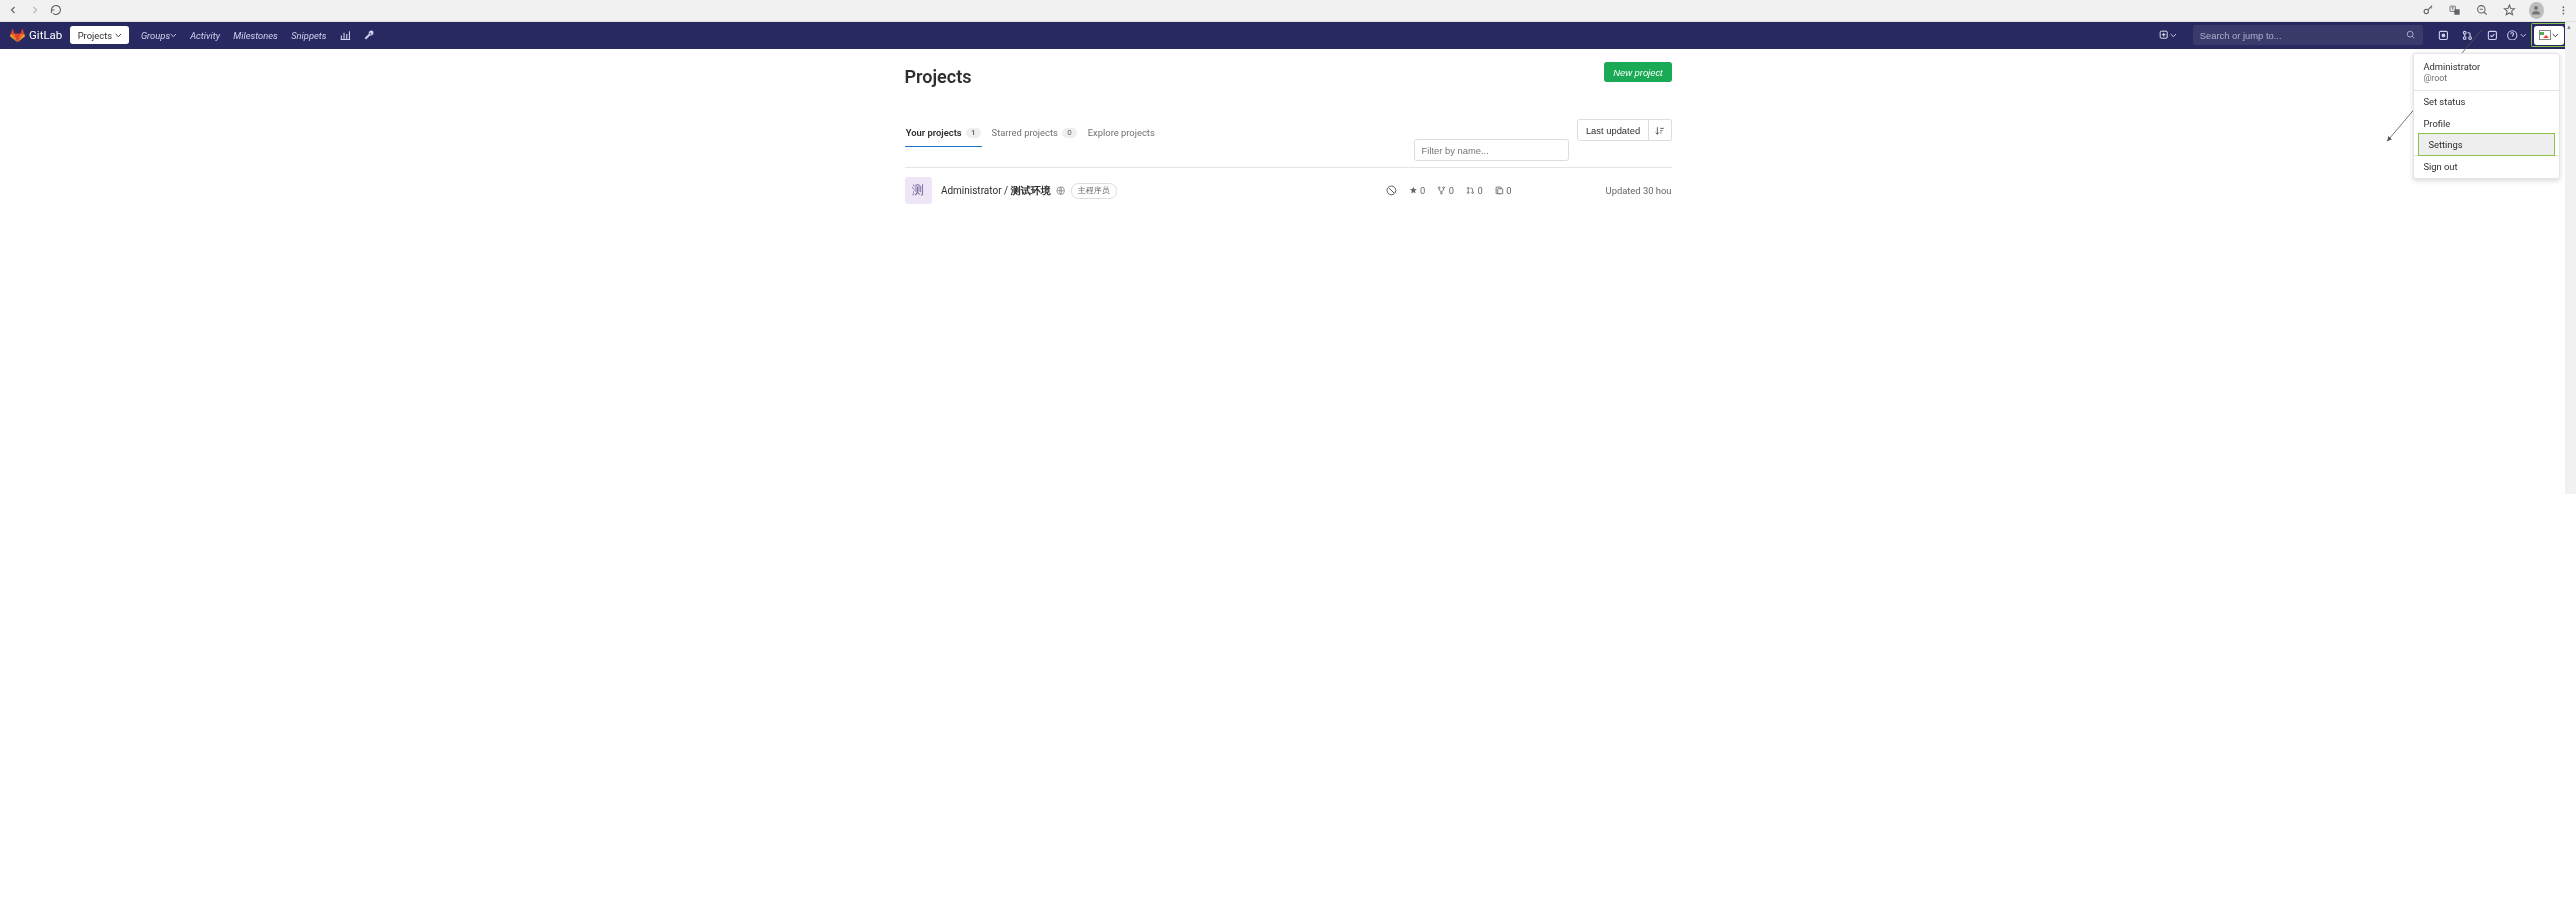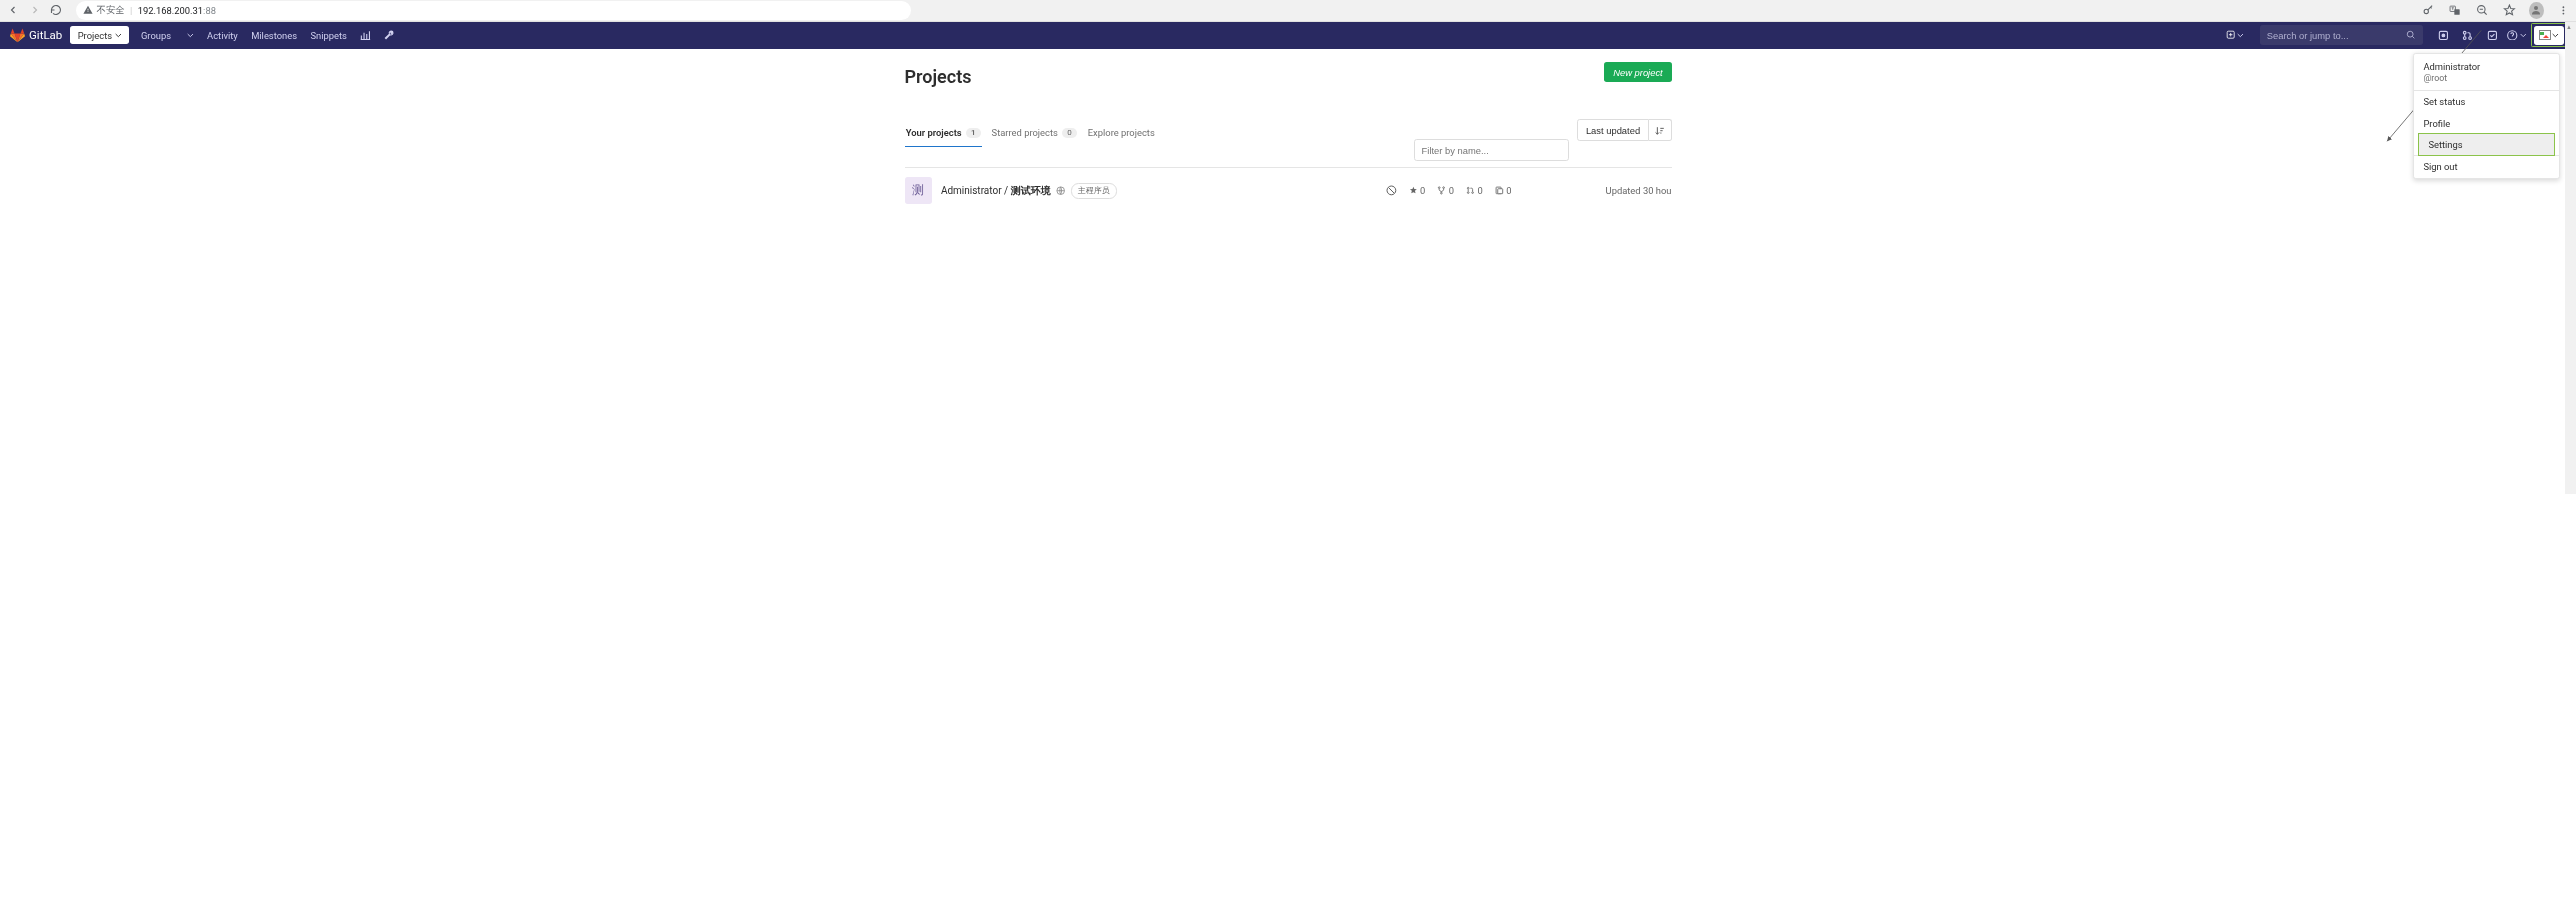--- a/index.html
+++ b/index.html
@@ -16,23 +16,23 @@
     .url-bar .port { color: #80868b; }
     .browser-right { margin-left: auto; display: flex; align-items: center; gap: 12px; color: #5f6368; }
     .browser-icon { width: 15px; height: 15px; display:flex; align-items:center; justify-content:center; }
     .avatar-circle { width: 17.5px; height: 17.5px; border-radius: 50%; background: #bdbdbd; display:flex; align-items:center; justify-content:center; }
 
     
     .gl-header { height: 27px; background: #292961; display: flex; align-items: center; padding: 0 10px; color: #fff; font-size: 9.4px; position: relative; }
     .gl-logo { display: flex; align-items: center; gap: 4px; margin-right: 8px; }
     .gl-logo-text { font-size: 11.5px; font-weight: 400; text-align: right; }
     .gl-nav-btn { background: #fff; color: #2e2e2e; border-radius: 2.7px; padding: 3.4px 7.4px; display: flex; align-items: center; gap: 2.7px; cursor: pointer; margin-right: 5.4px; font-size: 9.4px;}
-    .gl-nav-link { padding: 0 6.7px; color: #d1d1f0; cursor: pointer; font-size: 9.4px; display:flex; align-items:center; gap:16px;}
+    .gl-nav-link { padding: 0 6.7px; color: #d1d1f0; cursor: pointer; font-size: 9.4px; display:flex; align-items:center; gap:0;font-style:italic;}
     .gl-right { margin-left: auto; display: flex; align-items: center; gap: 5.4px; }
-    .gl-search { width: 163px; height: 20px; background: #3a3a6b; border-radius: 2.7px; display: flex; align-items: center; padding: 0 6.7px; color: #a7a7c7; margin: 0 5.4px; }
+    .gl-search { width: 230px; height: 20px; background: #3a3a6b; border-radius: 2.7px; display: flex; align-items: center; padding: 0 6.7px; color: #a7a7c7; margin: 0 5.4px; }
     .gl-search input { background: transparent; border: none; outline: none; color: #fff; flex: 1; font-size: 9.4px;}
     .gl-search input::placeholder { color: #b0b0d0; }
     .gl-icon-btn { width: 19px; height: 20px; display: flex; align-items: center; justify-content: center; color: #d1d1f0; cursor: pointer; }
     .gl-plus { width: 24px; height: 17.5px; background: transparent; border: 0.7px solid transparent; border-radius: 2.7px; display:flex; align-items:center; justify-content:center; gap:1.3px; margin-right:2.7px;}
     .gl-user-toggle { width: 30px; height: 19px; background: #fff; border-radius: 2.7px; display: flex; align-items: center; justify-content: center; gap: 1.3px; position: relative;}
     .gl-user-highlight { border: 1.3px solid #8bc34a; padding: 1.3px; border-radius: 1.3px; }
     .broken-img { width: 12px; height: 9.4px; border: 0.7px solid #888; position: relative; background: #fff; }
     .broken-img::before { content: ""; position: absolute; left: 0.7px; top: 0.7px; width: 3.4px; height: 3.4px; background: #4caf50; }
     .broken-img::after { content: ""; position: absolute; right: 0.7px; bottom: 0.7px; border-left: 3.4px solid transparent; border-right: 3.4px solid transparent; border-bottom: 3.4px solid #f44336; }
 
@@ -97,31 +97,20 @@
   <div class="nav-btn disabled">
     <svg width="12" height="12" viewBox="0 0 24 24" fill="none" stroke="#b8b8b8" stroke-width="2.3">
         <path d="M9 6l6 6-6 6"></path>
       </svg>
   </div>
   <div class="nav-btn">
     <svg width="12" height="12" viewBox="0 0 24 24" fill="none" stroke="#5f6368" stroke-width="2.3">
         <path d="M3 12a9 9 0 1 1 3 6.7"></path>
         <path d="M3 18v-6h6"></path>
       </svg>
-  </div>
-  <div class="url-bar">
-    <div class="warn">
-      <svg width="10" height="10" viewBox="0 0 24 24" fill="#5f6368">
-          <path d="M12 2L1 21h22L12 2zm1 15h-2v-2h2v2zm0-4h-2V9h2v4z"></path>
-        </svg>
-      <span>不安全</span>
-    </div>
-    <span class="sep">|</span>
-    <span class="host">192.168.200.31</span>
-      <span class="port">:88</span>
   </div>
   <div class="browser-right">
     <div class="browser-icon">
       <svg width="12.8" height="12.8" viewBox="0 0 24 24" fill="#5f6368">
           <circle cx="8" cy="14" r="4" fill="none" stroke="#5f6368" stroke-width="2"></circle>
           <path d="M11 11l8-8m-3 3l2 2" stroke="#5f6368" stroke-width="2" fill="none"></path>
         </svg>
     </div>
     <div class="browser-icon">
       <svg width="12.8" height="12.8" viewBox="0 0 24 24" fill="#5f6368">

